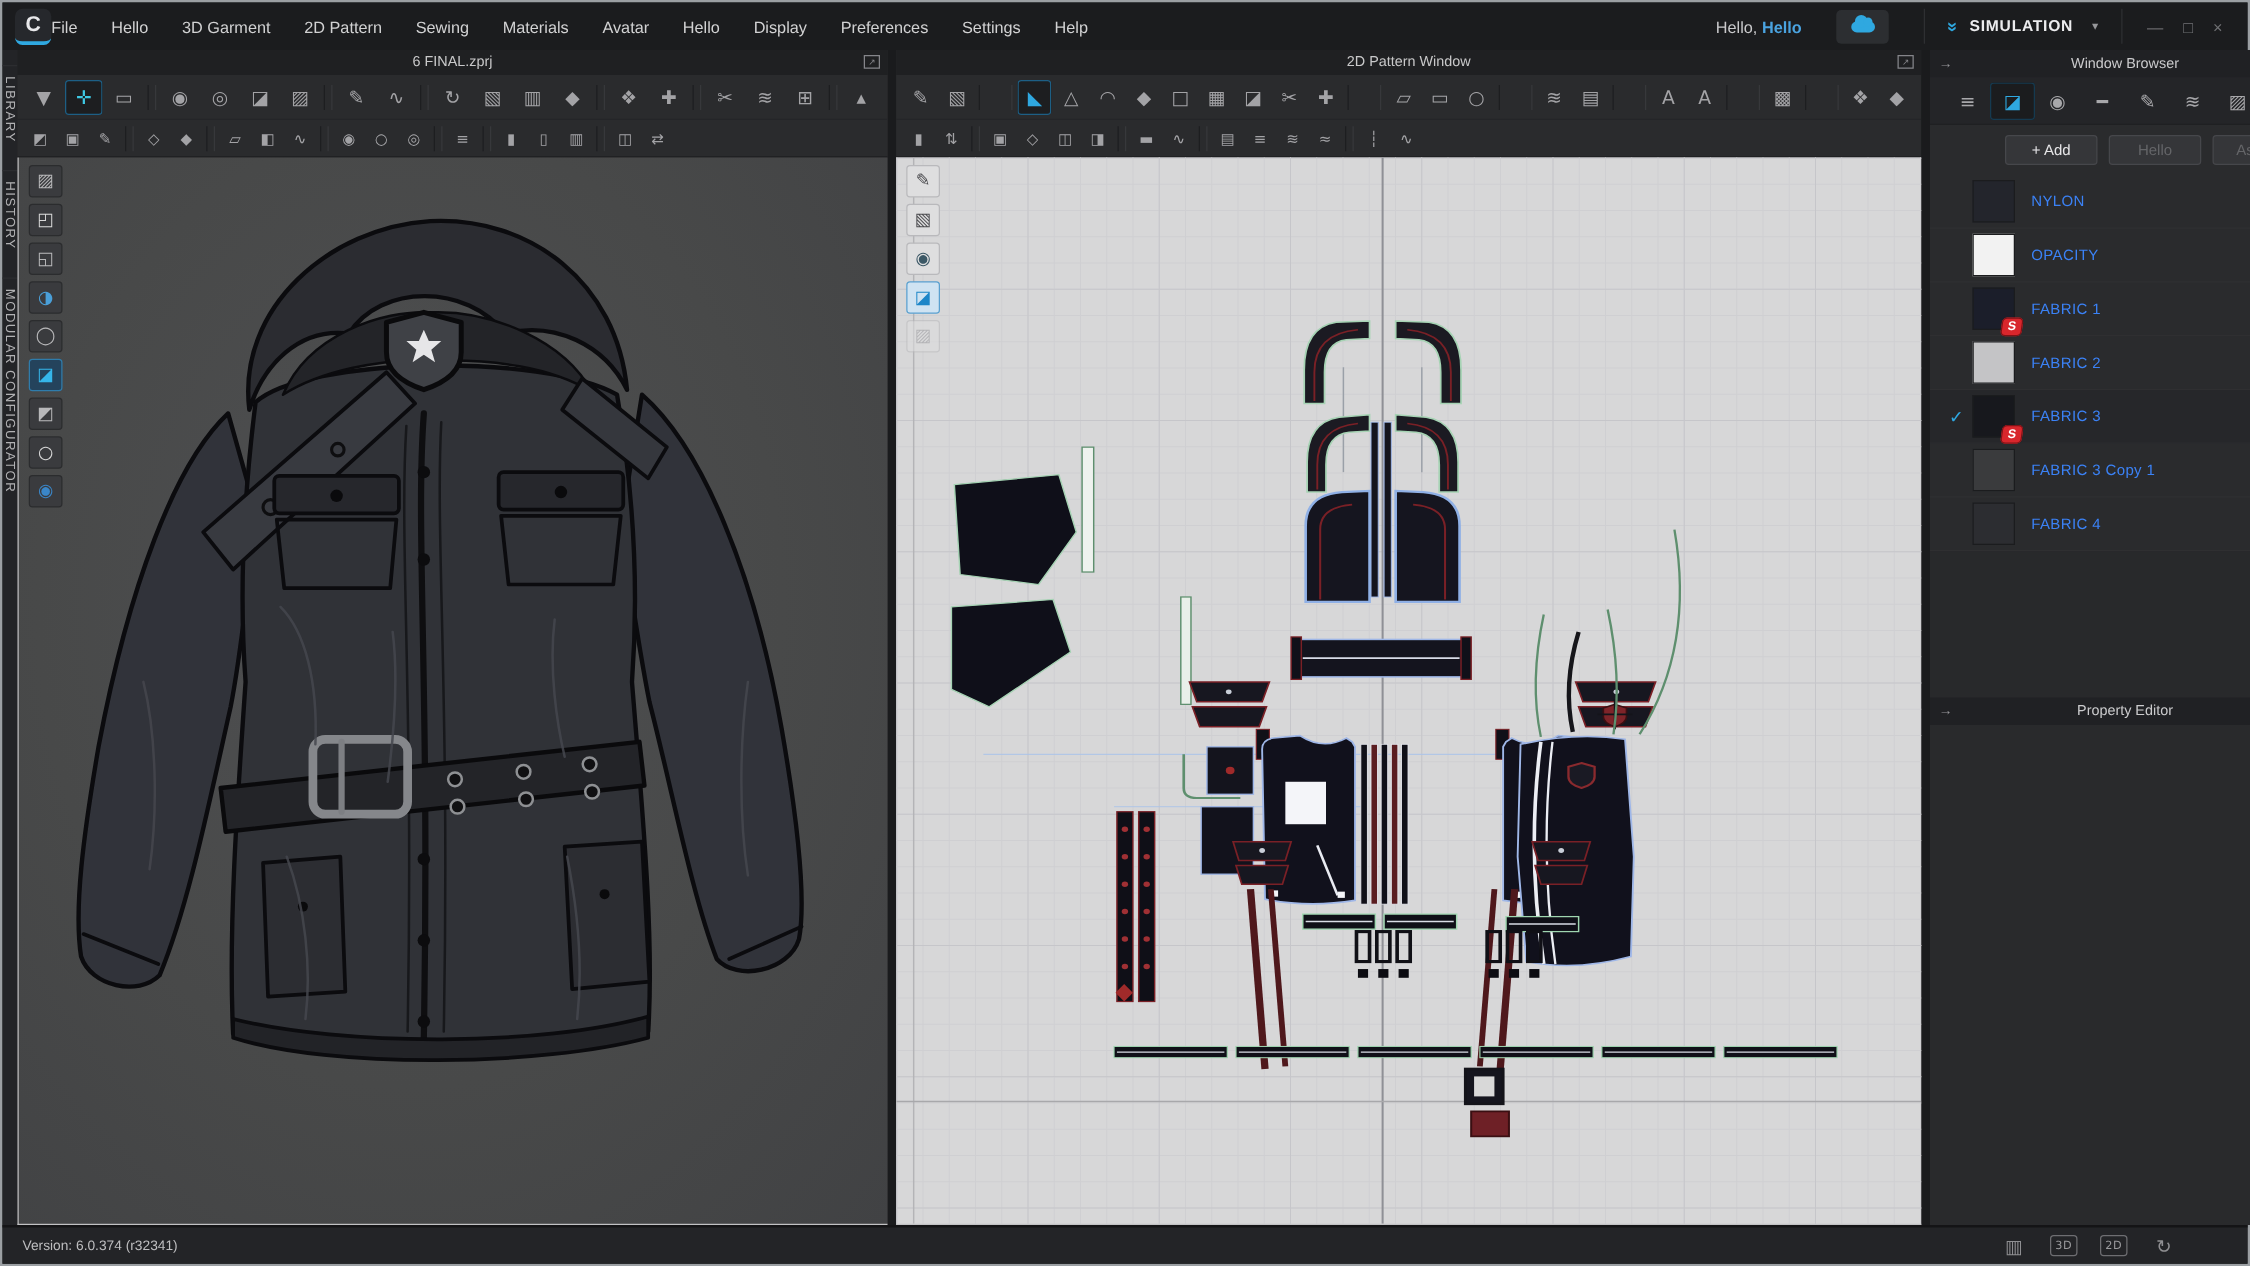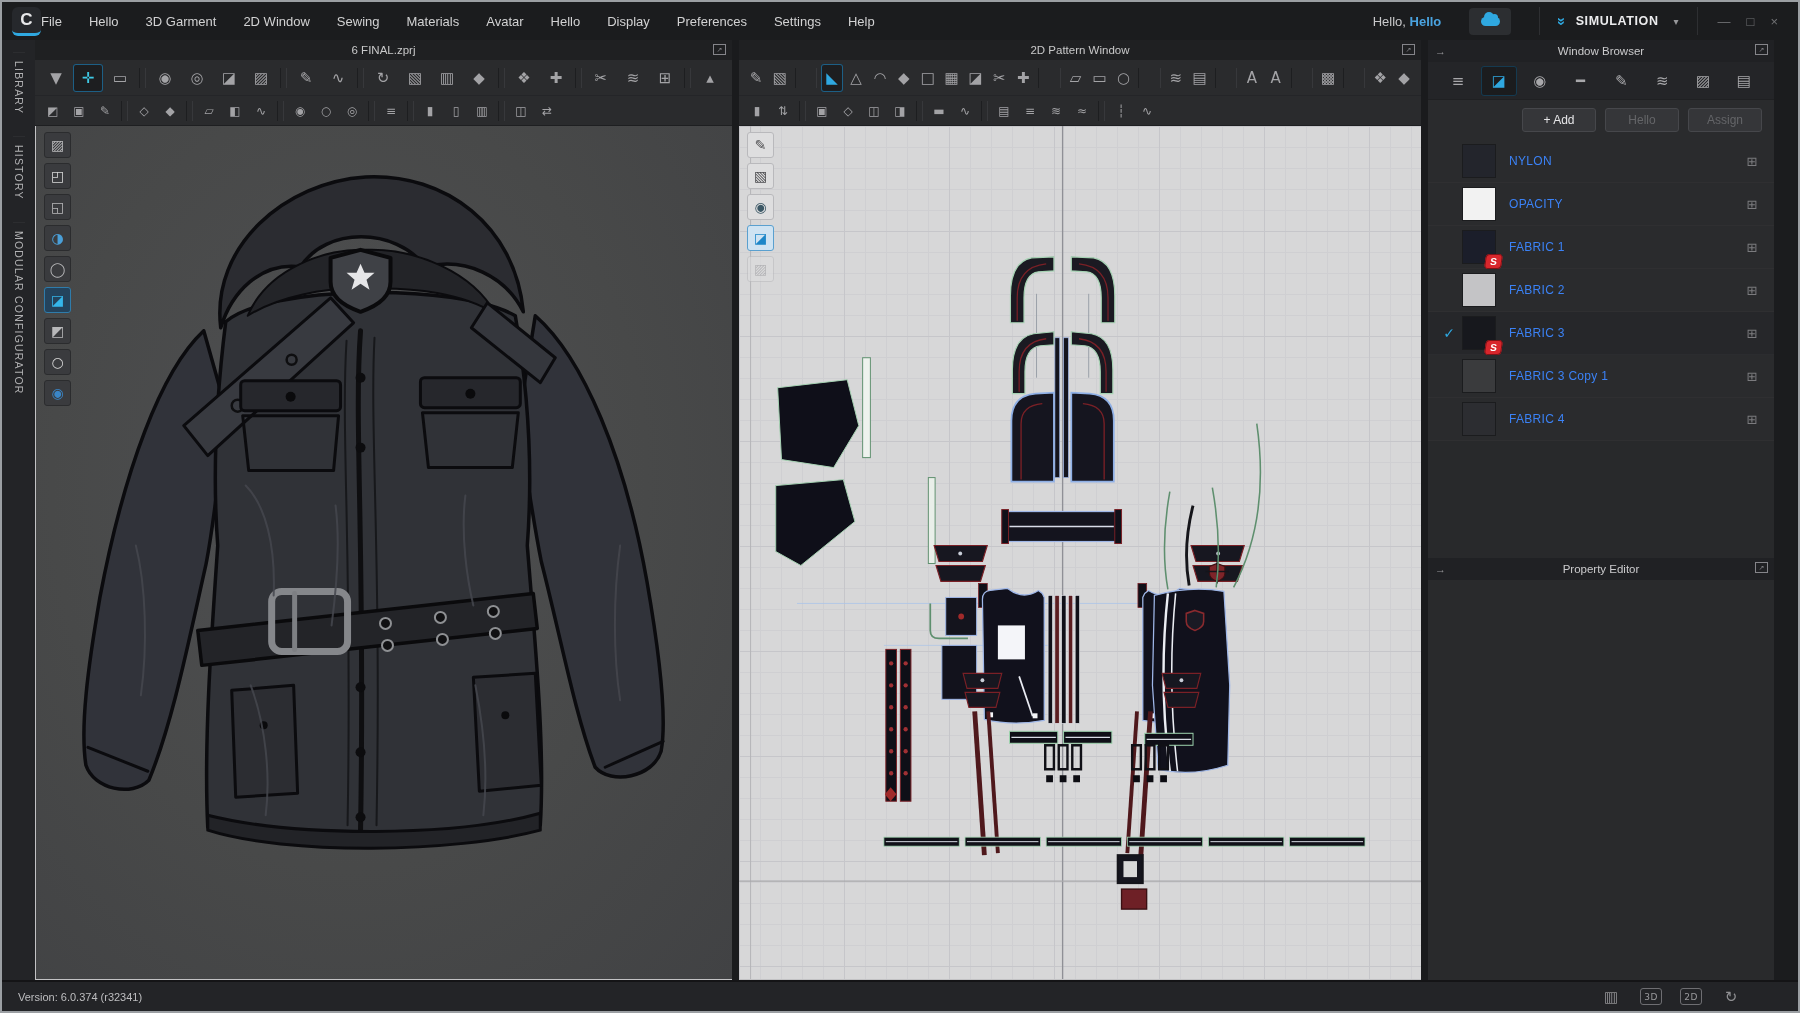--- a/index.html
+++ b/index.html
@@ -36,21 +36,21 @@
   
   .main { display:flex; height:940px; }
 
   .leftstrip { width:33px; background:#232427; display:flex; flex-direction:column;
     align-items:center; padding-top:12px; gap:14px; }
   .vtab { writing-mode:vertical-rl; font-size:10.5px; letter-spacing:1.2px; color:#b2b2b4;
     padding:8px 0; border-top:1px solid #2c2d30; }
 
   .win { display:flex; flex-direction:column; background:#2a2b2d; }
   .win3d { width:704px; border-right:7px solid #1a1b1d; }
-  .win2d { width:682px; }
+  .win2d { width:820px; }
   .title { height:20px; background:#1f2022; color:#c9c9ca; font-size:11.5px;
     display:flex; align-items:center; justify-content:center; position:relative; }
   .undock { position:absolute; right:6px; top:4px; width:13px; height:11px;
     border:1px solid #85858a; color:#85858a; font-size:7px; display:flex;
     align-items:center; justify-content:center; }
   .tbrow { display:flex; align-items:center; padding:0 6px; gap:2px; background:#2a2b2d; }
   .tbrow1 { height:36px; border-bottom:1px solid #242528; }
   .tbrow2 { height:30px; border-bottom:1px solid #1e1f21; }
   .tb { width:30px; height:28px; display:flex; align-items:center; justify-content:center;
     border-radius:3px; }
@@ -135,21 +135,21 @@
 
 <div class="app">
 
   <div class="menubar">
     <div class="logo">C</div>
     <div class="menus">
 
     <span>File</span>
         <span>Hello</span>
         <span>3D Garment</span>
-        <span>2D Window</span>
+        <span>2D Pattern</span>
         <span>Sewing</span>
         <span>Materials</span>
         <span>Avatar</span>
         <span>Hello</span>
         <span>Display</span>
         <span>Preferences</span>
         <span>Settings</span>
         <span>Help</span>
       </div>
     <div class="mb-spacer"></div>

